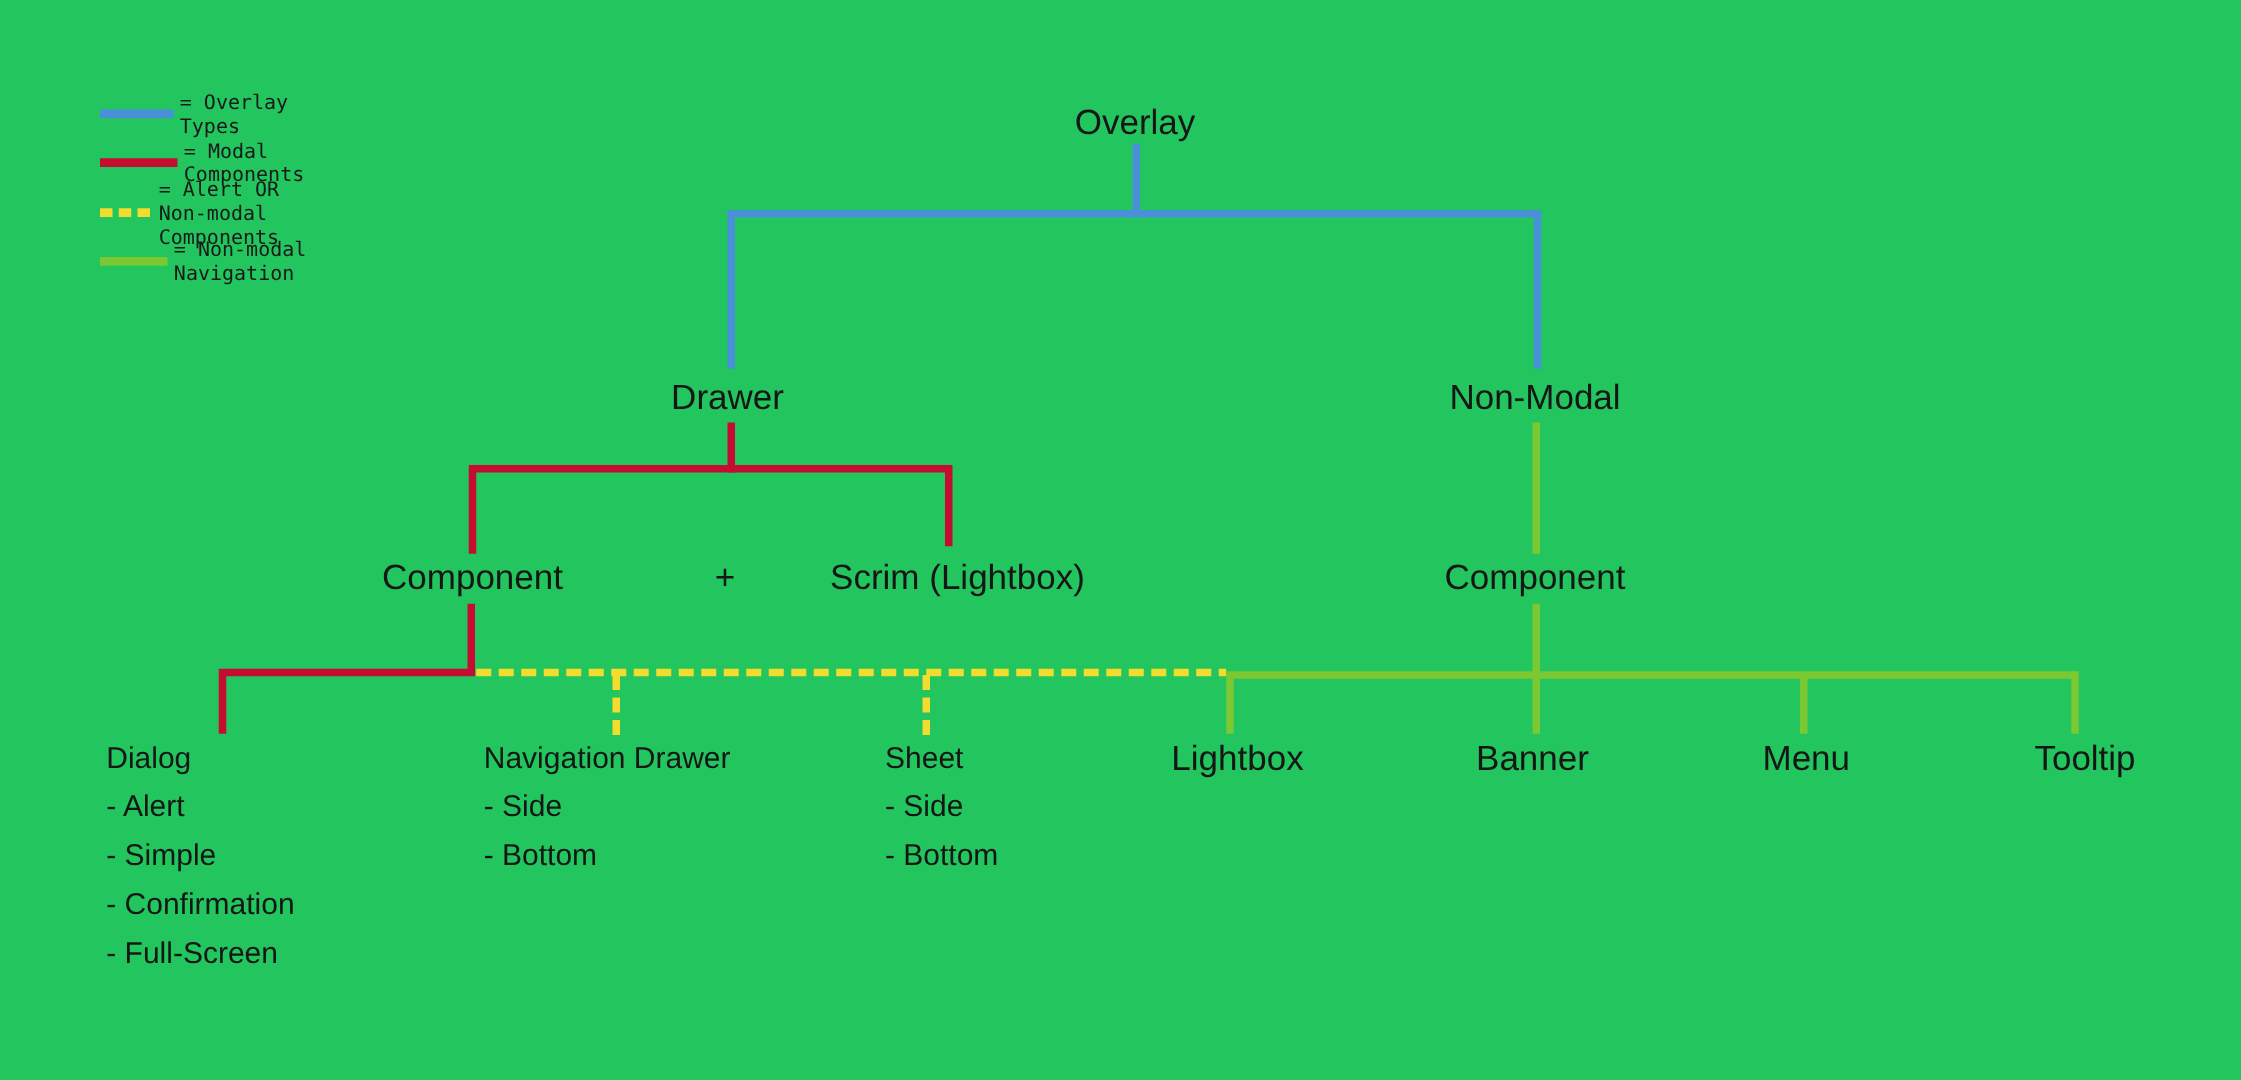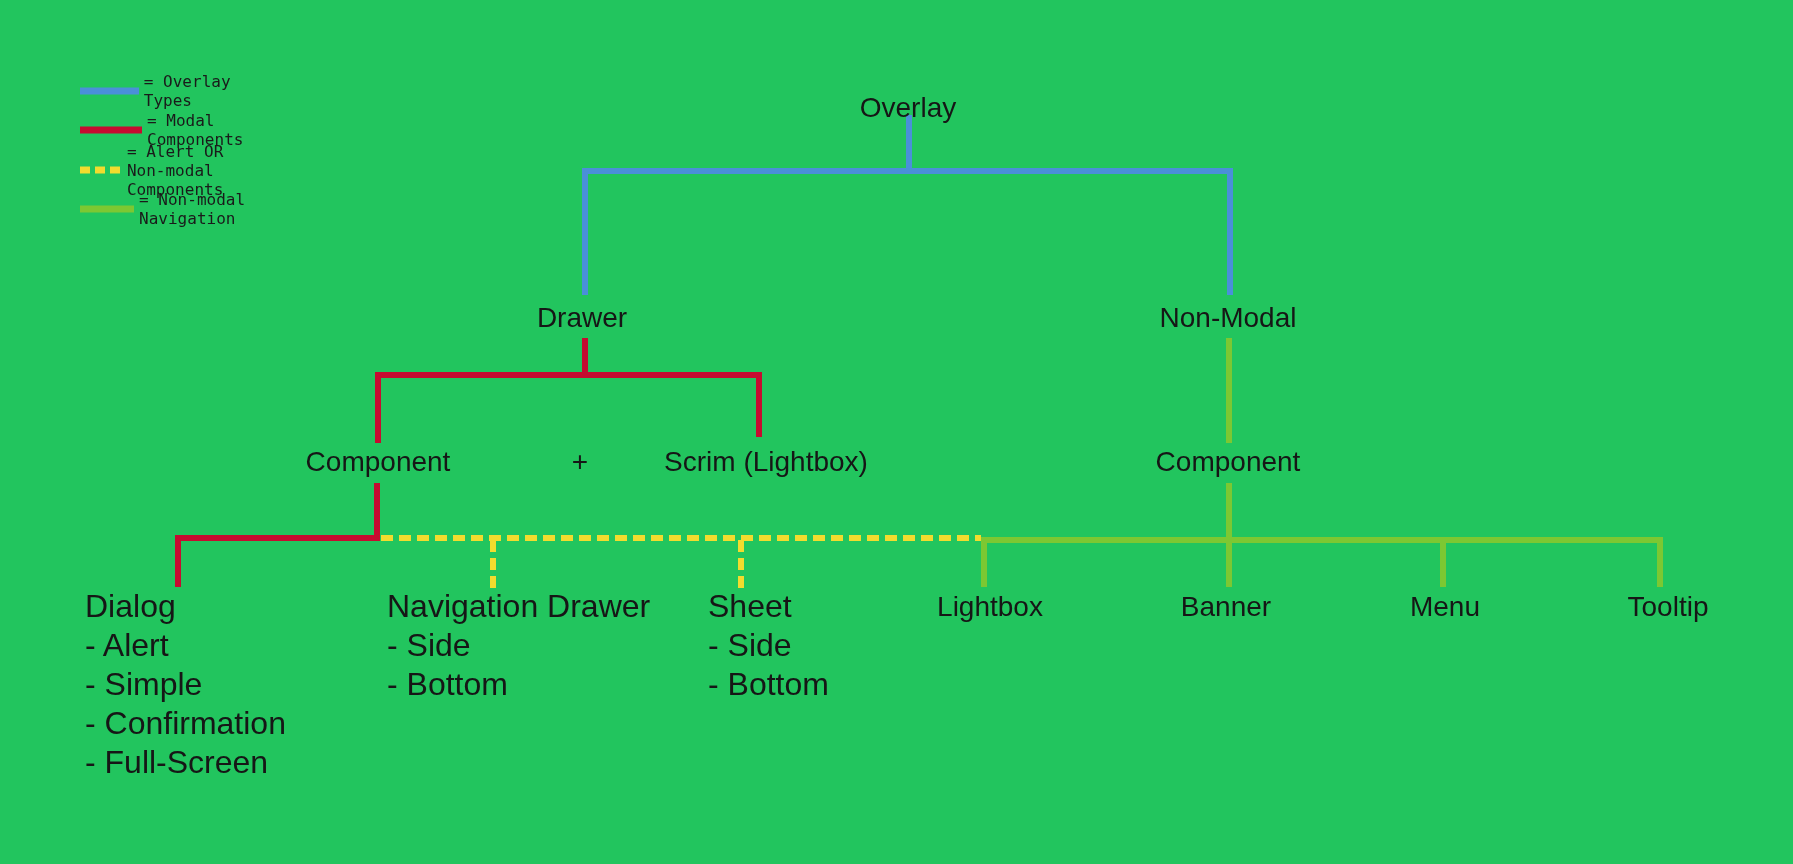--- a/index.html
+++ b/index.html
@@ -36,21 +36,21 @@
     color: #161616;
     font-size: 28px;
     line-height: 39px;
   }
   .node.centered {
     transform: translateX(-50%);
   }
   .leaf-group {
     position: absolute;
     color: #161616;
-    font-size: 32px;
+    font-size: 24px;
     line-height: 39px;
     white-space: nowrap;
   }
   .legend {
     position: absolute;
     left: 80px;
     top: 78px;
   }
   .legend-row {
     position: absolute;
@@ -114,21 +114,21 @@
       <span class="legend-label">= Alert OR Non-modal Components</span>
     </div>
     <div class="legend-row" style="top:118px">
       <svg class="swatch" width="88" height="8">
         <line x1="0" y1="4" x2="88" y2="4" stroke-width="7" stroke="#7CC832"></line>
       </svg>
       <span class="legend-label">= Non-modal Navigation</span>
     </div>
   </div>
 
-  <div class="node centered" style="left:908px; top:88px">Overlay</div>
+  <div class="node centered" style="left:908px; top:78px">Overlay</div>
 
   <div class="node centered" style="left:582px; top:298px">Drawer</div>
   <div class="node centered" style="left:1228px; top:298px">Non-Modal</div>
 
   <div class="node centered" style="left:378px; top:442px">Component</div>
   <div class="node centered" style="left:580px; top:442px">+</div>
   <div class="node centered" style="left:766px; top:442px">Scrim (Lightbox)</div>
   <div class="node centered" style="left:1228px; top:442px">Component</div>
 
   <div class="leaf-group" style="left:85px; top:587px">

